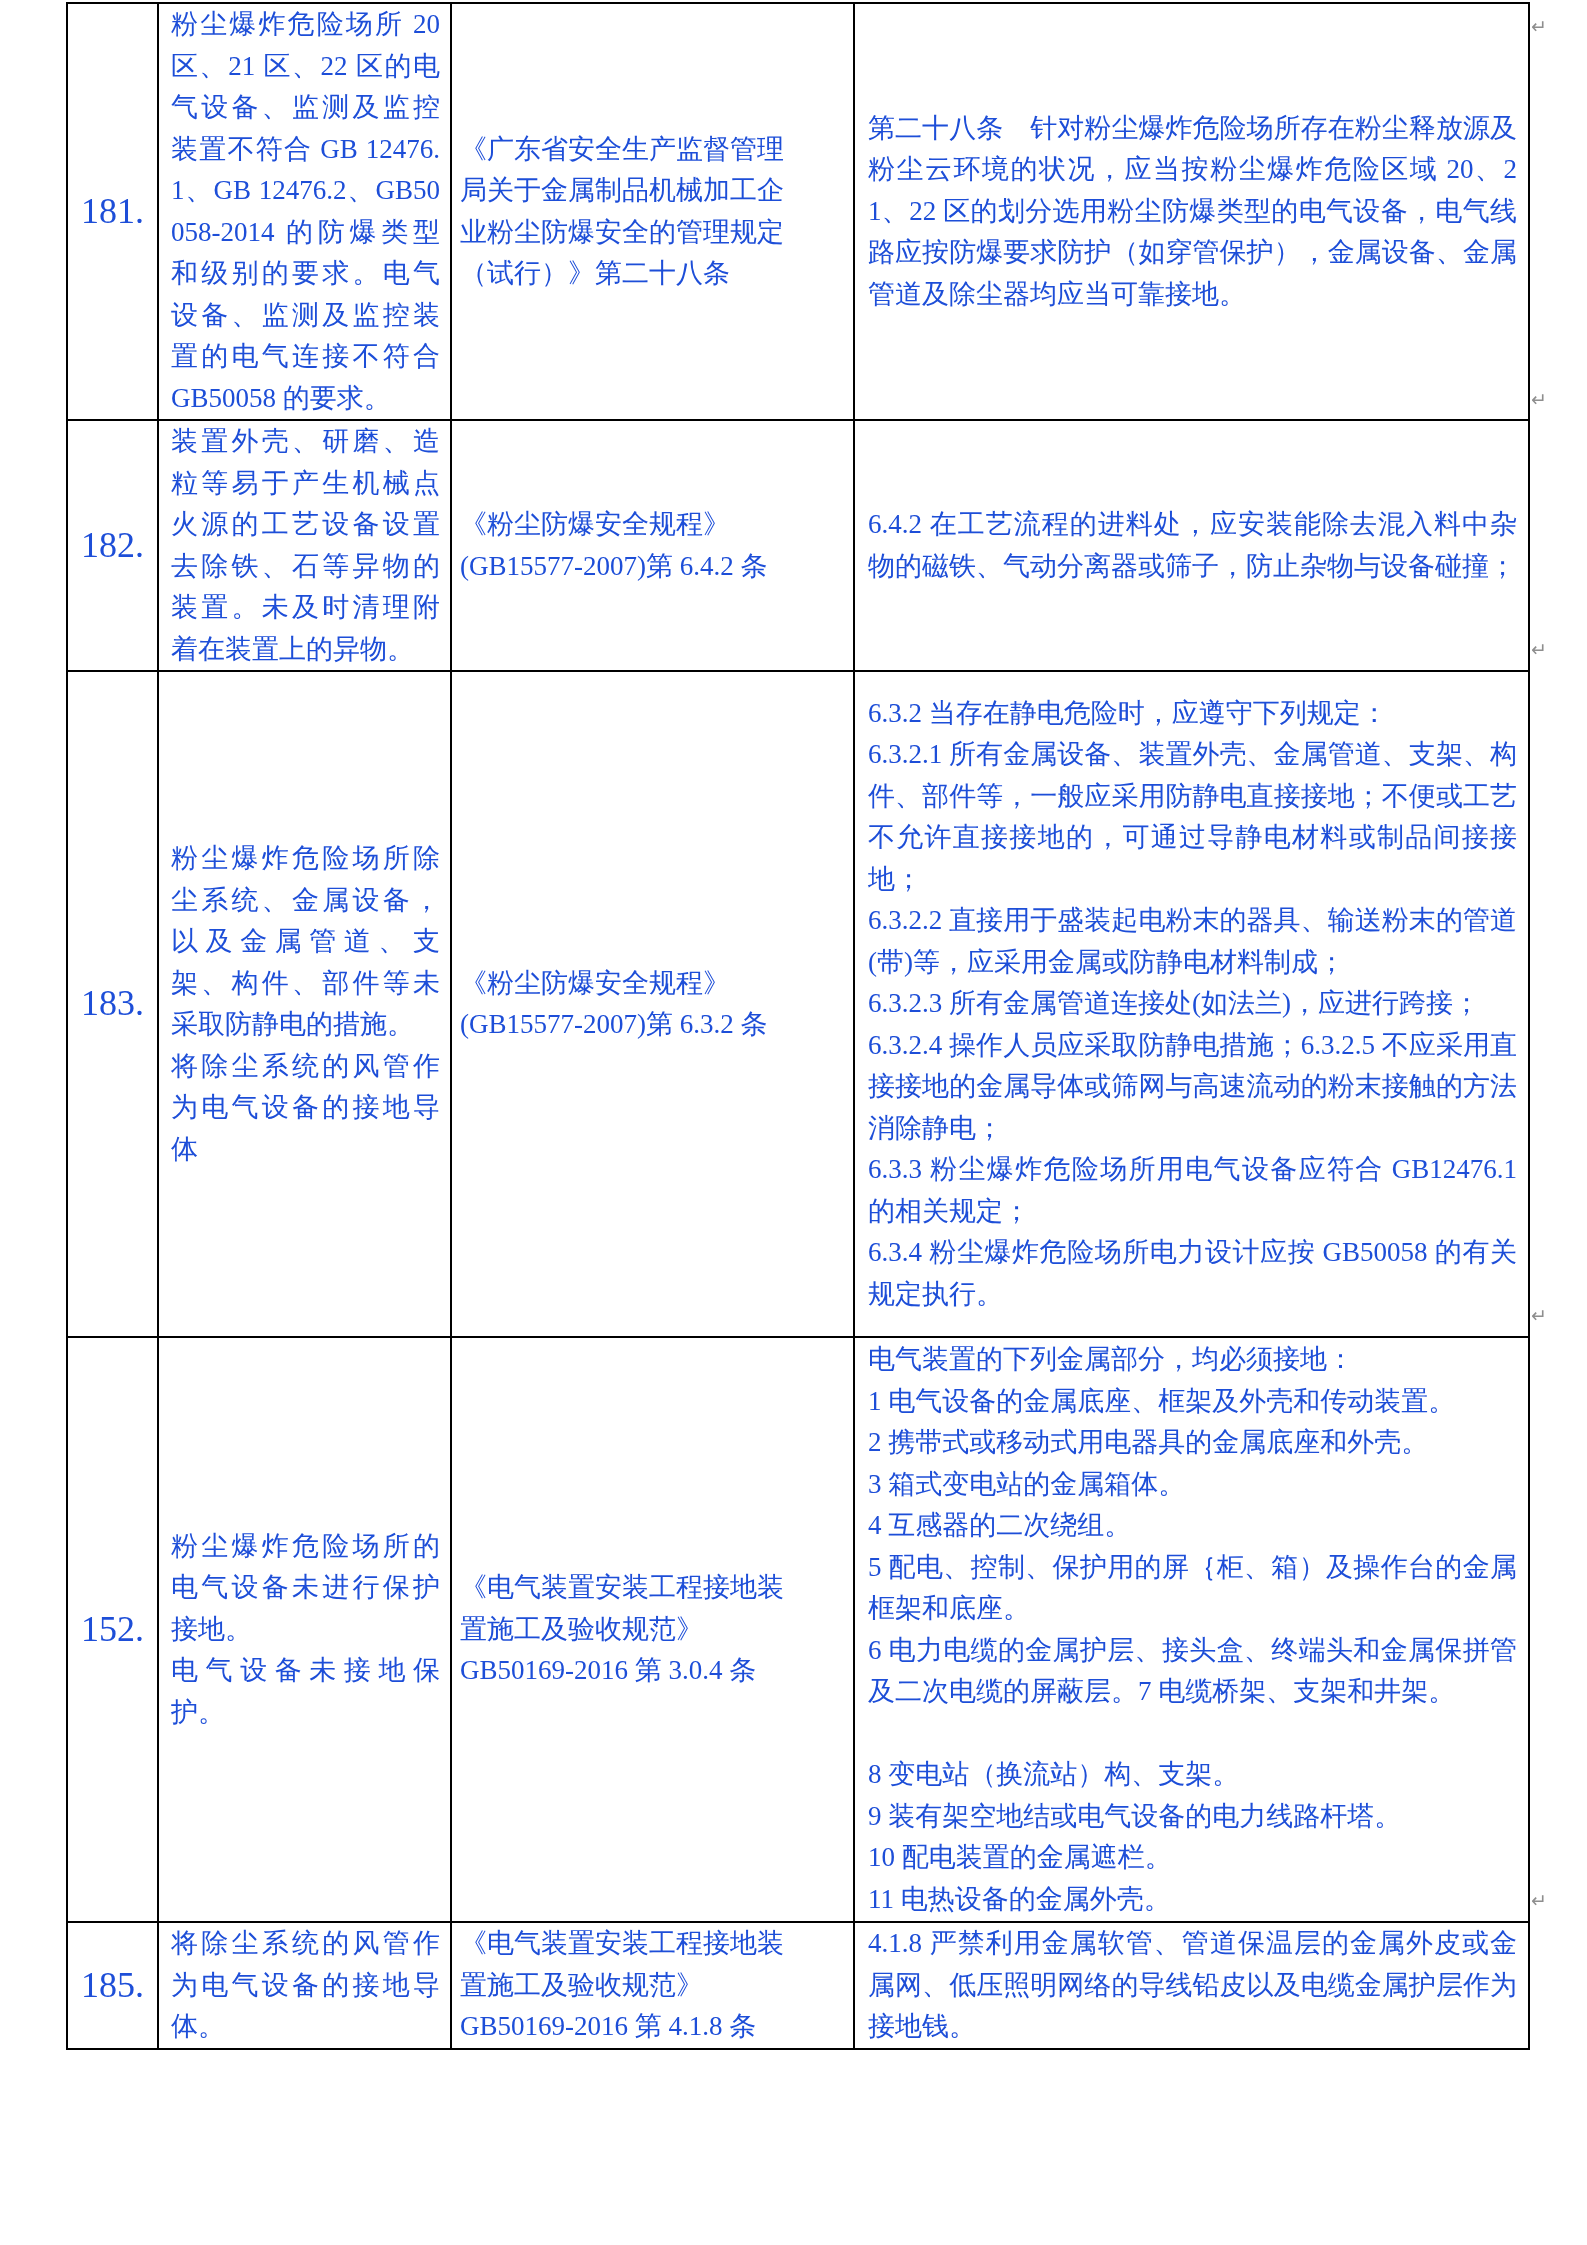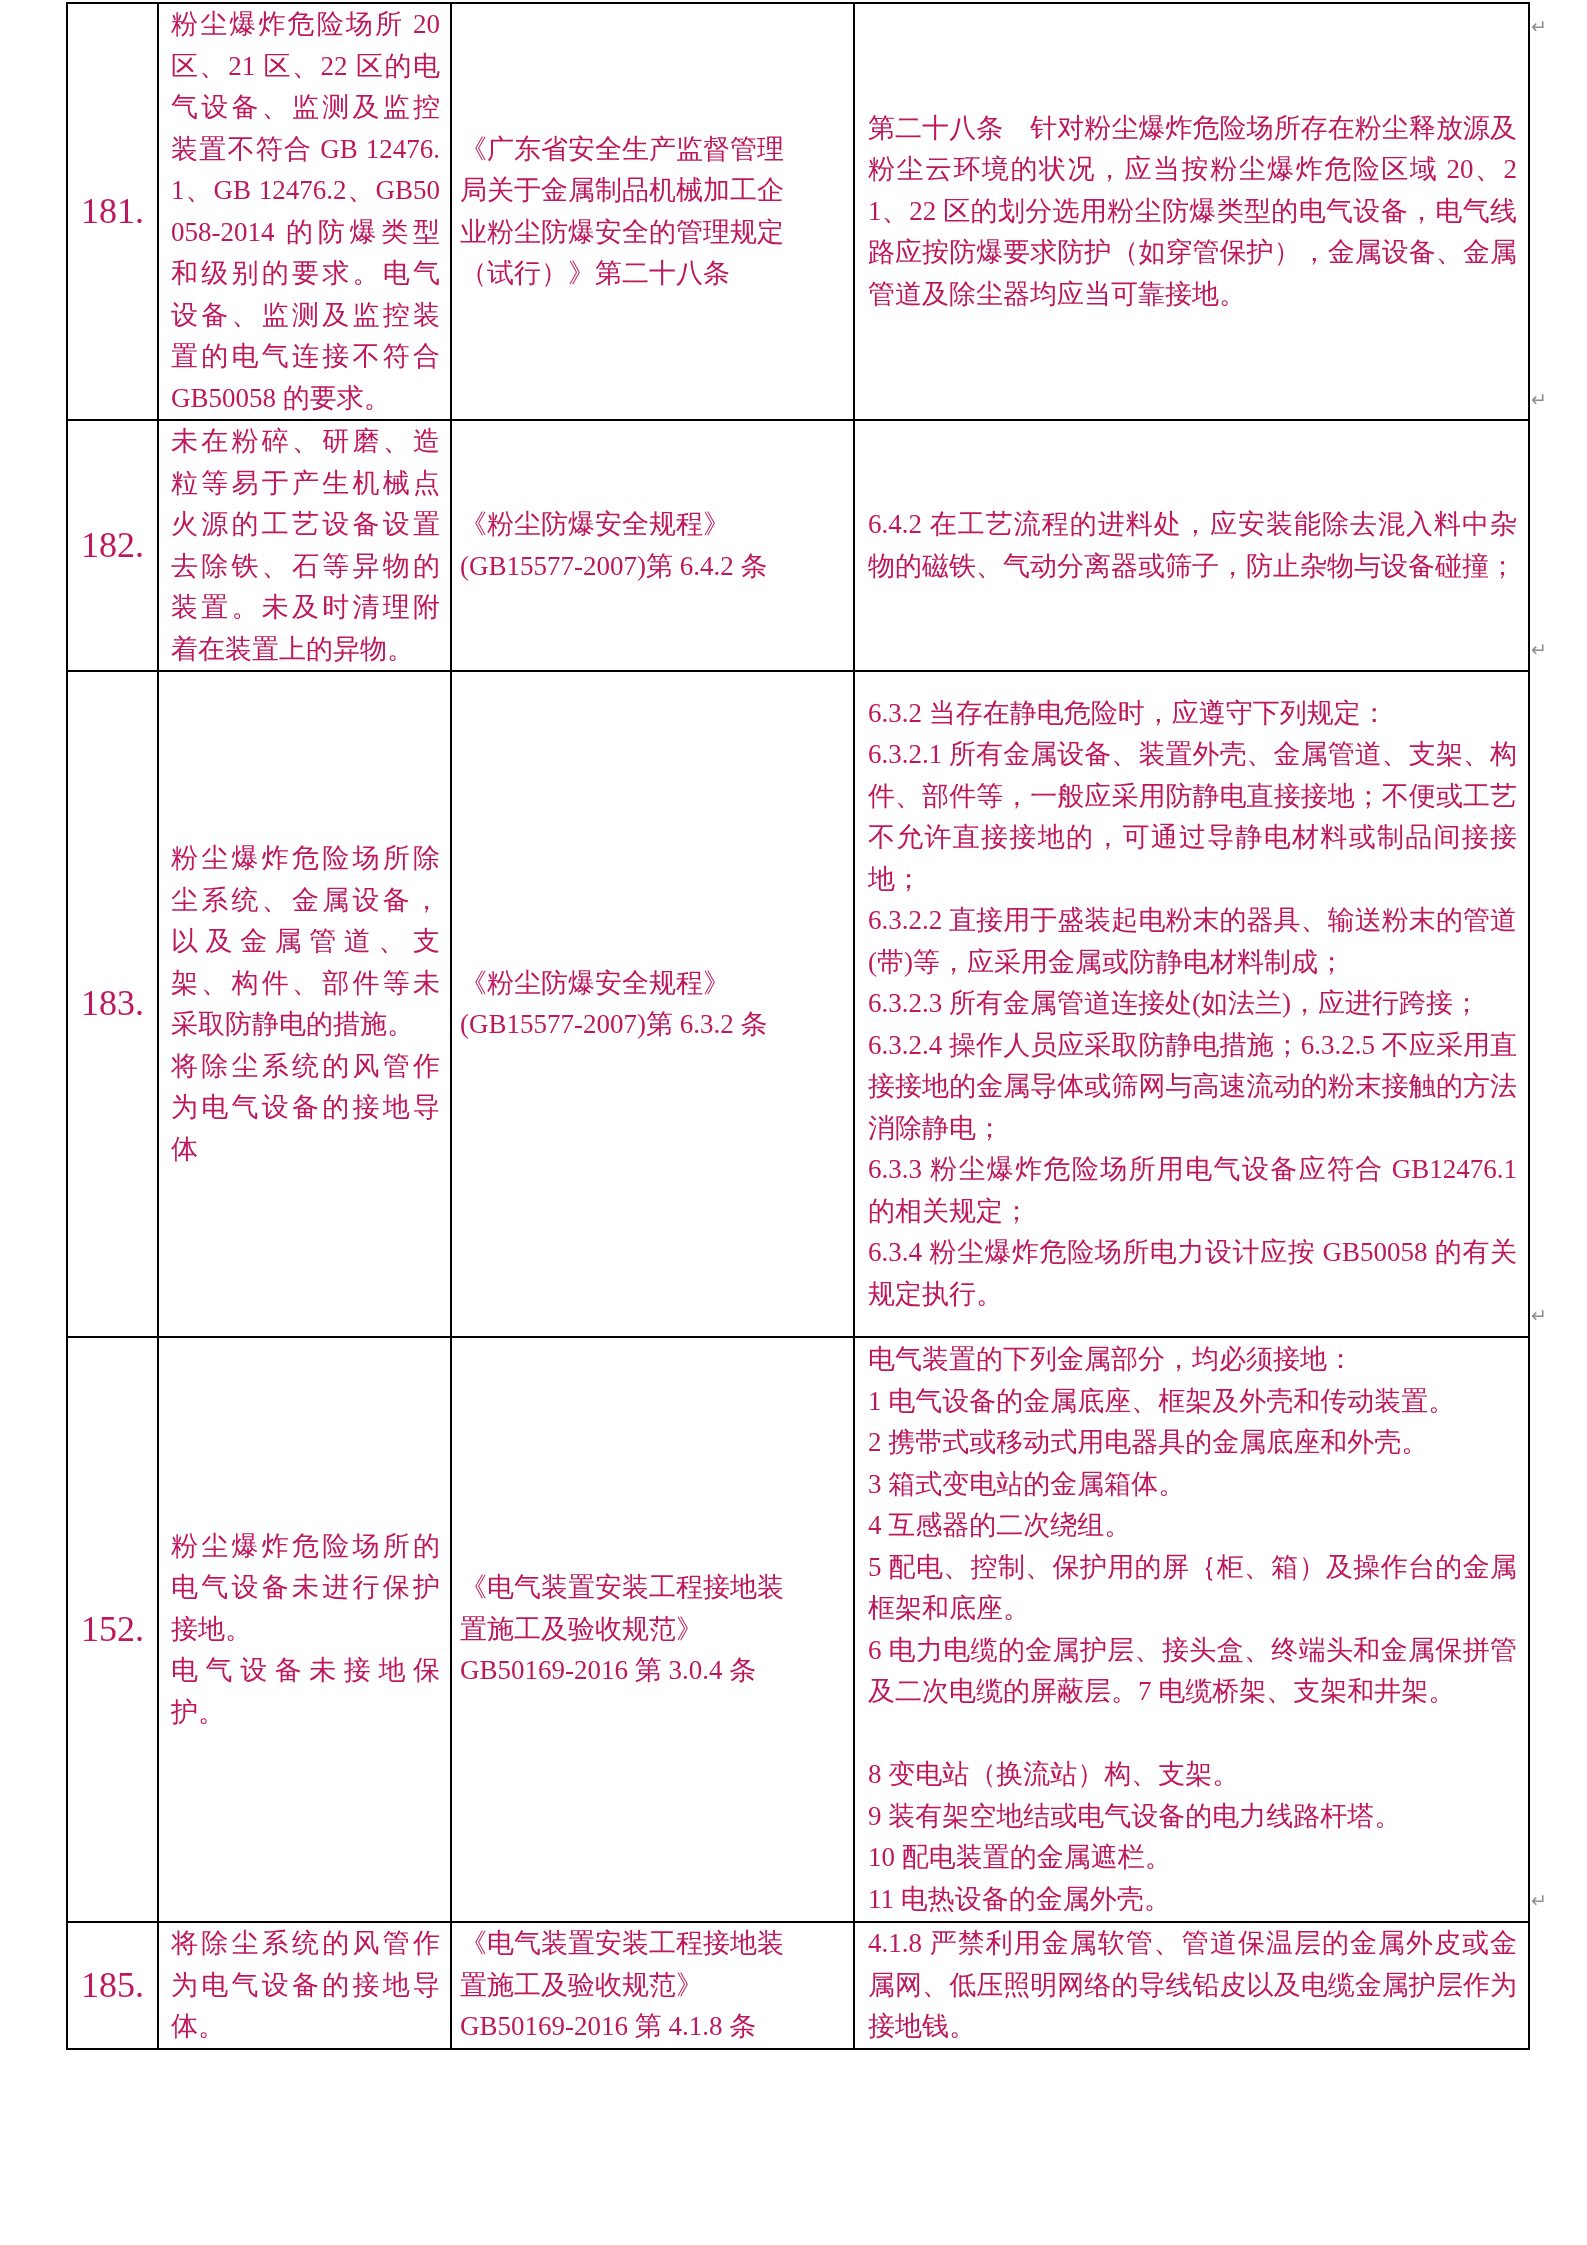--- a/index.html
+++ b/index.html
@@ -8,21 +8,21 @@
     font-family:"Liberation Serif","DejaVu Serif",serif;color:#000;
     overflow:hidden;
   }
   table.vtable{
     position:absolute;left:66px;top:2px;width:1462px;
     border-collapse:collapse;table-layout:fixed;
   }
   td{
     border:2px solid #000;
     font-size:27px;line-height:41.5px;
-    vertical-align:middle;padding:0;color:#be185d;
+    vertical-align:middle;padding:0;color:#1d4ed8;
     overflow:hidden;
   }
   tr.r181{height:373px;}
   tr.r182{height:250px;}
   tr.r183{height:666px;}
   tr.r184{height:585px;}
   tr.r185{height:125px;}
   td.c-num{text-align:center;font-size:36px;}
   td.c-hazard{
     text-align:justify;padding:0 10px 0 12px;
@@ -55,21 +55,21 @@
       <td class="c-num">181.</td>
       <td class="c-hazard">粉尘爆炸危险场所 20 区、21 区、22 区的电气设备、监测及监控装置不符合 GB 12476.1、GB 12476.2、GB50058-2014 的防爆类型和级别的要求。电气设备、监测及监控装置的电气连接不符合 GB50058 的要求。</td>
       <td class="c-basis">《广东省安全生产监督管理
 局关于金属制品机械加工企
 业粉尘防爆安全的管理规定
 （试行）》第二十八条</td>
       <td class="c-reg">第二十八条　针对粉尘爆炸危险场所存在粉尘释放源及粉尘云环境的状况，应当按粉尘爆炸危险区域 20、21、22 区的划分选用粉尘防爆类型的电气设备，电气线路应按防爆要求防护（如穿管保护），金属设备、金属管道及除尘器均应当可靠接地。</td>
     </tr>
     <tr class="r182">
       <td class="c-num">182.</td>
-      <td class="c-hazard">未在粉碎、研磨、造粒等易于产生机械点火源的工艺设备设置去除铁、石等异物的装置。未及时清理附着在装置上的异物。</td>
+      <td class="c-hazard">装置外壳、研磨、造粒等易于产生机械点火源的工艺设备设置去除铁、石等异物的装置。未及时清理附着在装置上的异物。</td>
       <td class="c-basis">《粉尘防爆安全规程》
 (GB15577-2007)第 6.4.2 条</td>
       <td class="c-reg">6.4.2 在工艺流程的进料处，应安装能除去混入料中杂物的磁铁、气动分离器或筛子，防止杂物与设备碰撞；</td>
     </tr>
     <tr class="r183">
       <td class="c-num">183.</td>
       <td class="c-hazard">粉尘爆炸危险场所除尘系统、金属设备，以及金属管道、支架、构件、部件等未采取防静电的措施。
 将除尘系统的风管作为电气设备的接地导体</td>
       <td class="c-basis">《粉尘防爆安全规程》
 (GB15577-2007)第 6.3.2 条</td>

